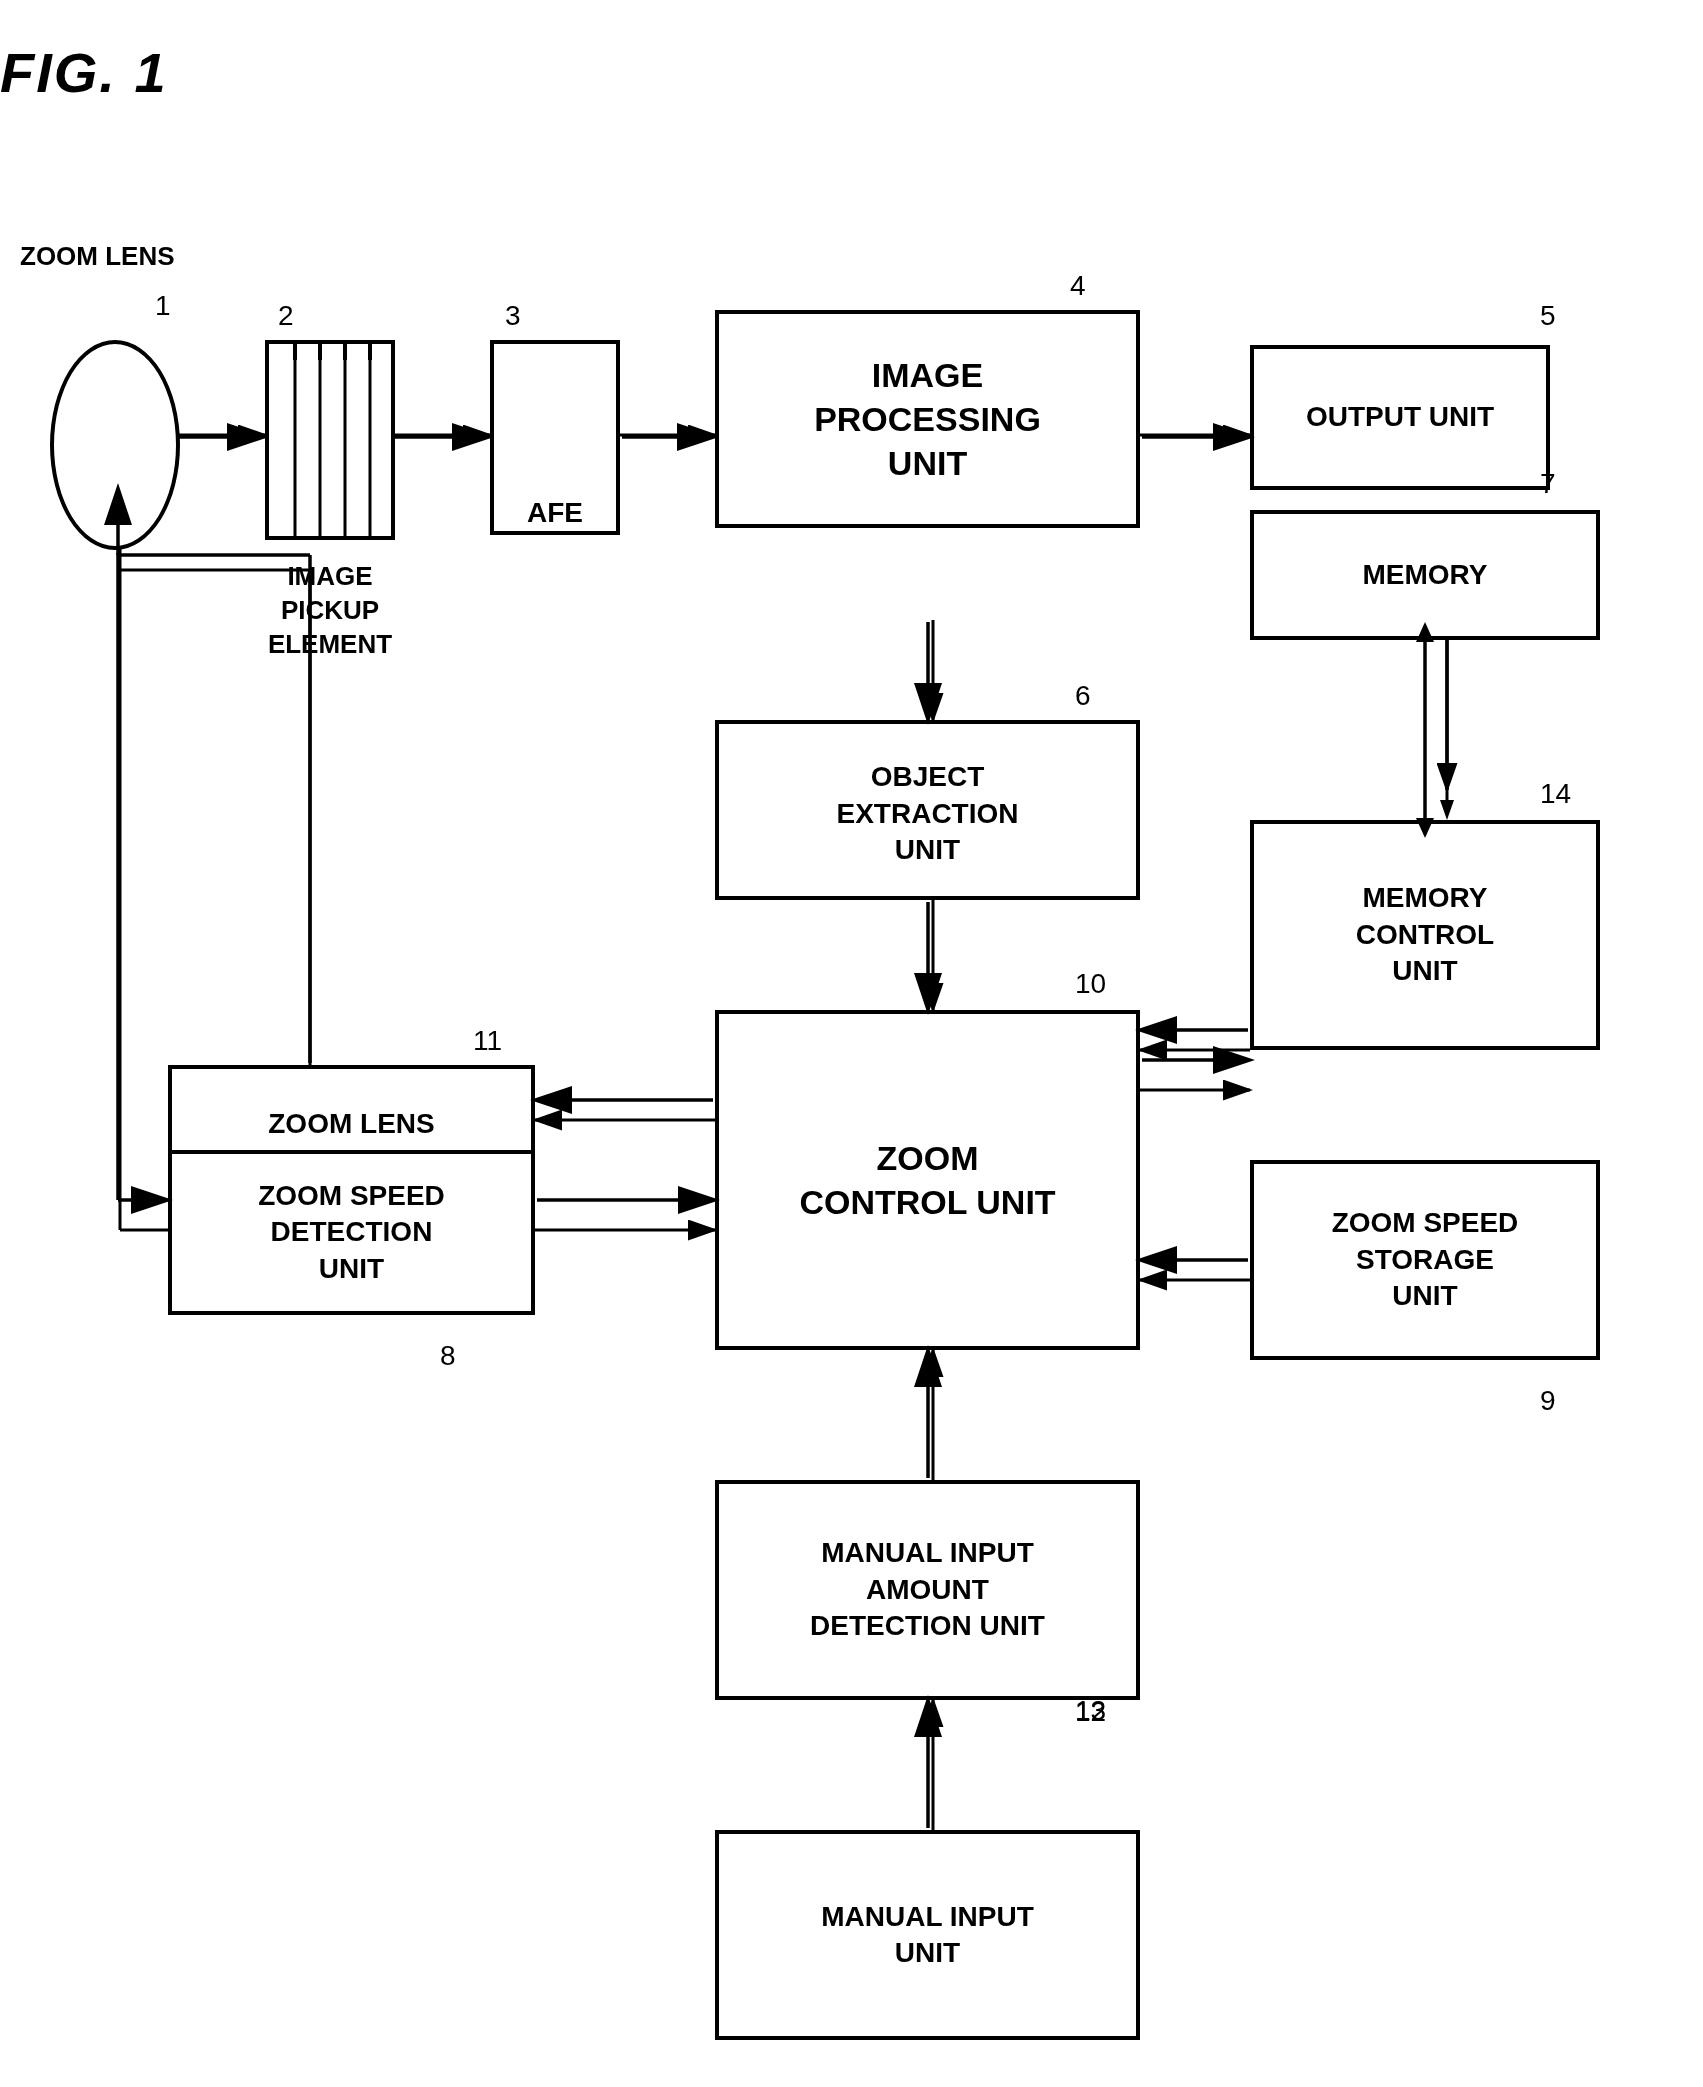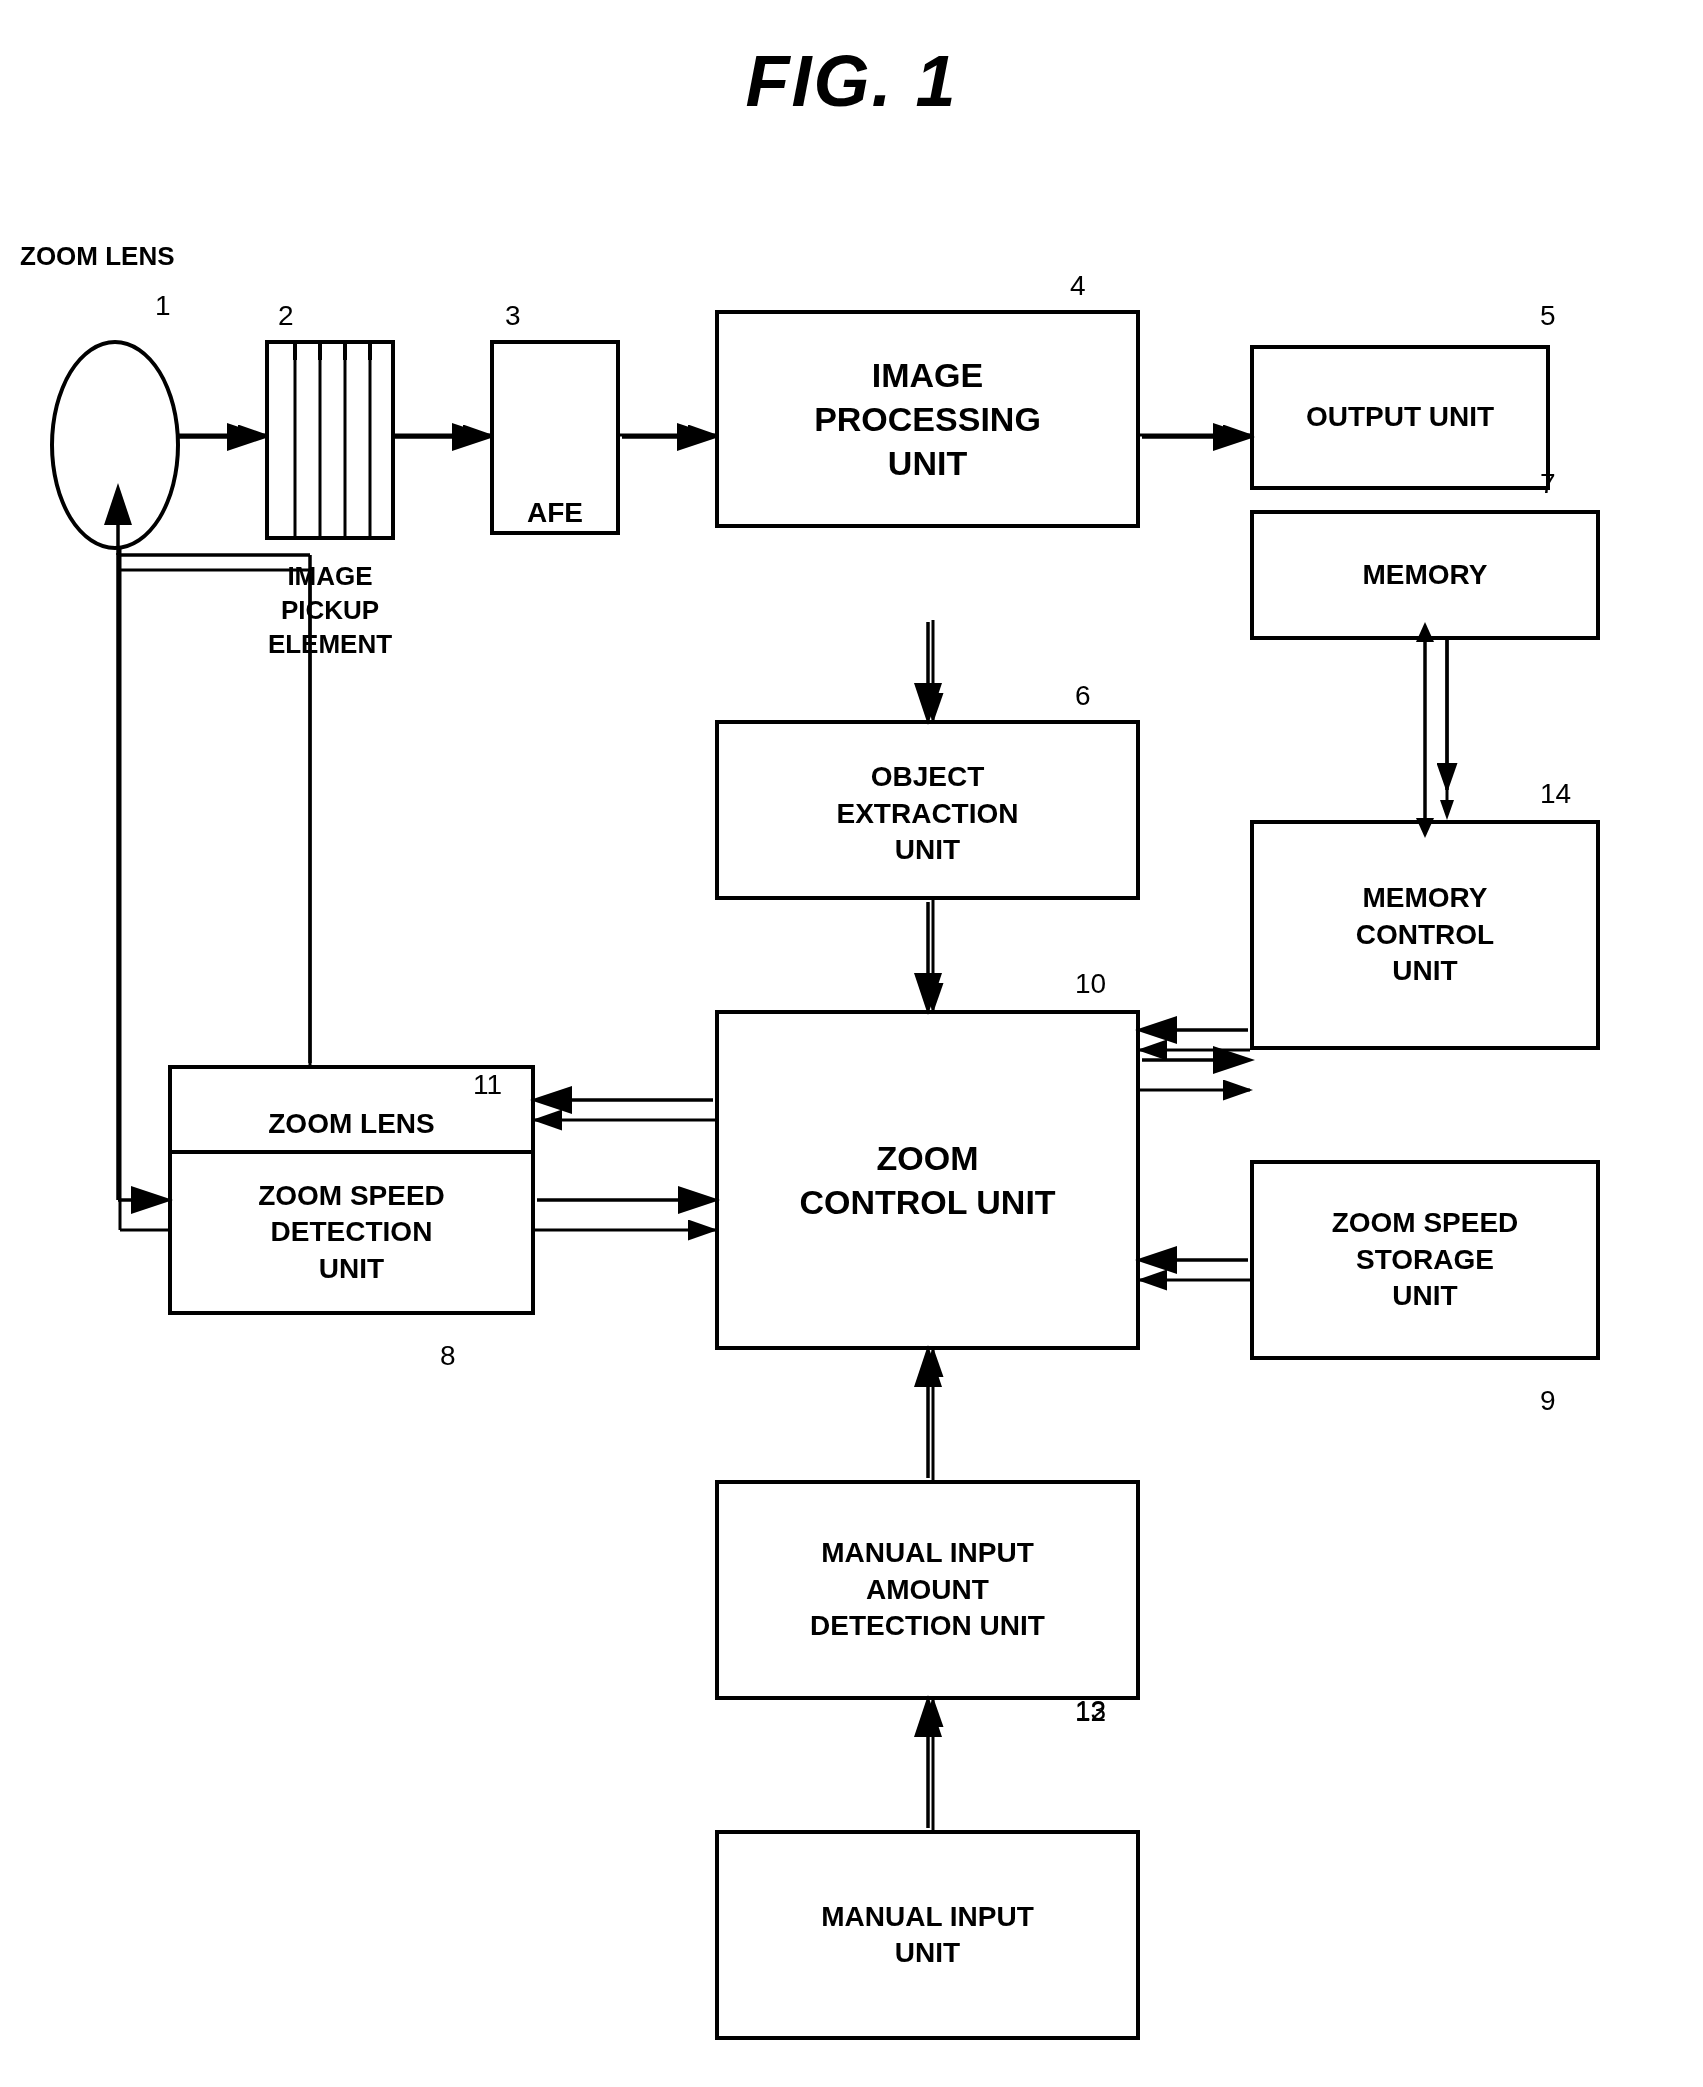--- a/index.html
+++ b/index.html
@@ -16,22 +16,22 @@
       position: absolute;
       top: 0; left: 0;
       width: 1703px;
       height: 2087px;
     }
 
     .title {
       position: absolute;
       top: 40px;
       left: 0; right: 0;
-      text-align: center;
-      font-size: 72px;
+      text-align: left;
+      font-size: 56px;
       font-style: italic;
       font-weight: bold;
       letter-spacing: 2px;
     }
 
     
     .box {
       position: absolute;
       border: 4px solid #000;
       background: #fff;
@@ -200,21 +200,21 @@
   <div class="box" style="left:715px; top:1010px; width:425px; height:340px; font-size:34px;">
     <span style="white-space:pre-line;">ZOOM
 CONTROL UNIT</span>
   </div>
   <span class="ref" style="left:1075px; top:968px;">10</span>
 
   <div class="box" style="left:168px; top:1065px; width:367px; height:155px;">
     <span style="white-space:pre-line;">ZOOM LENS
 DRIVE UNIT</span>
   </div>
-  <span class="ref" style="left:473px; top:1069px;">11</span>
+  <span class="ref" style="left:473px; top:1025px;">11</span>
 
   <div class="box" style="left:168px; top:1150px; width:367px; height:165px;">
     <span style="white-space:pre-line;">ZOOM SPEED
 DETECTION
 UNIT</span>
   </div>
   <span class="ref" style="left:440px; top:1340px;">8</span>
 
   <div class="box" style="left:1250px; top:1160px; width:350px; height:200px;">
     <span style="white-space:pre-line;">ZOOM SPEED

